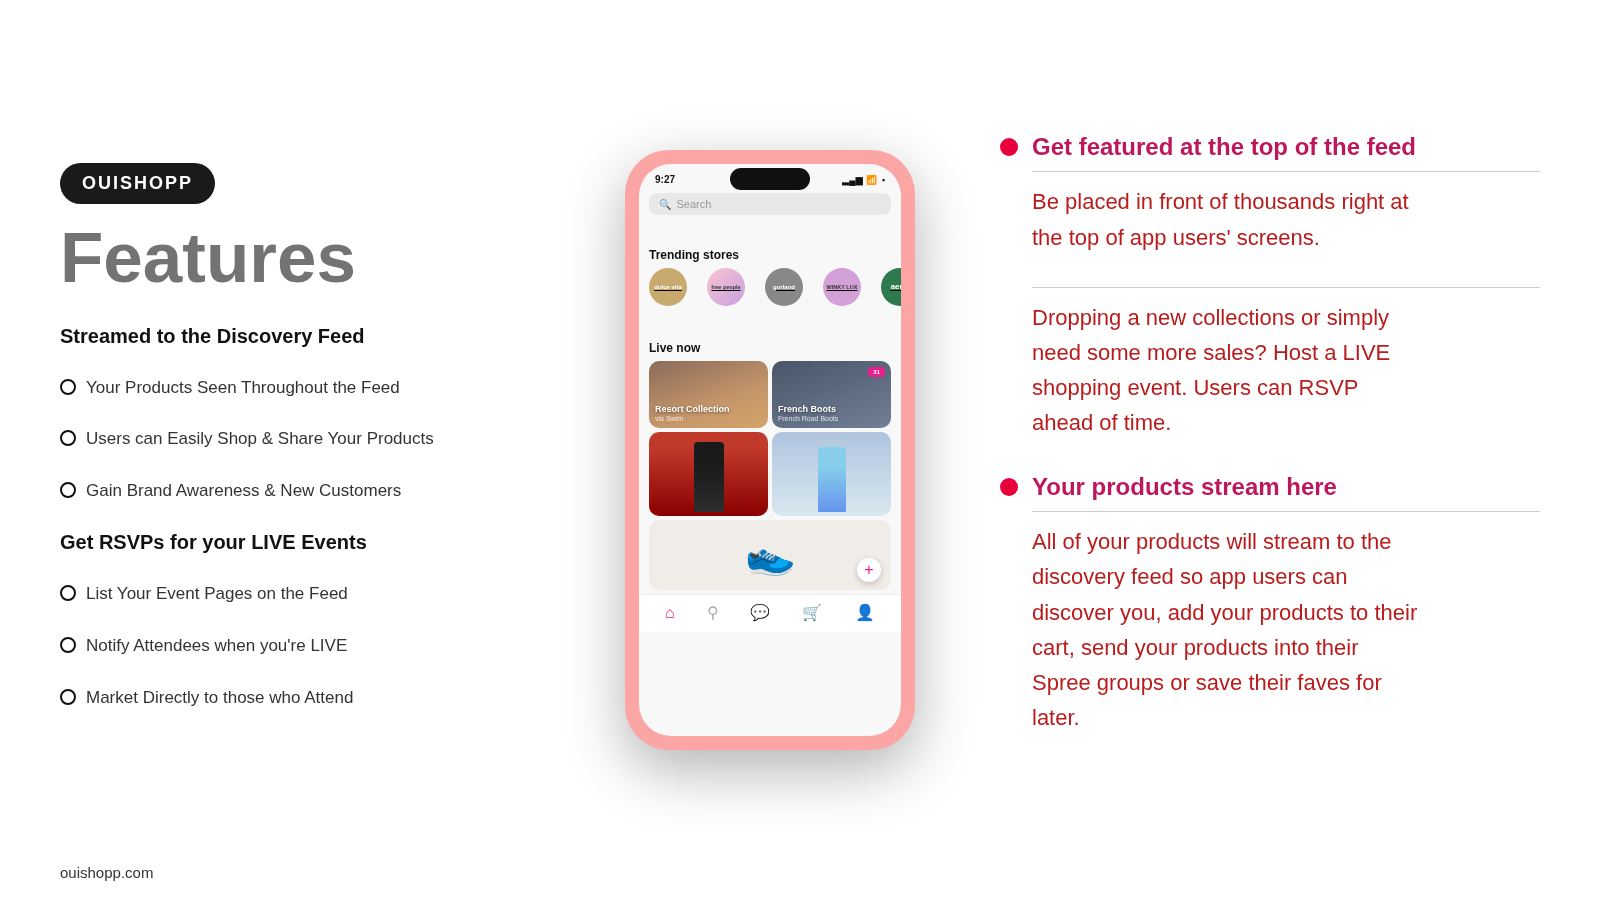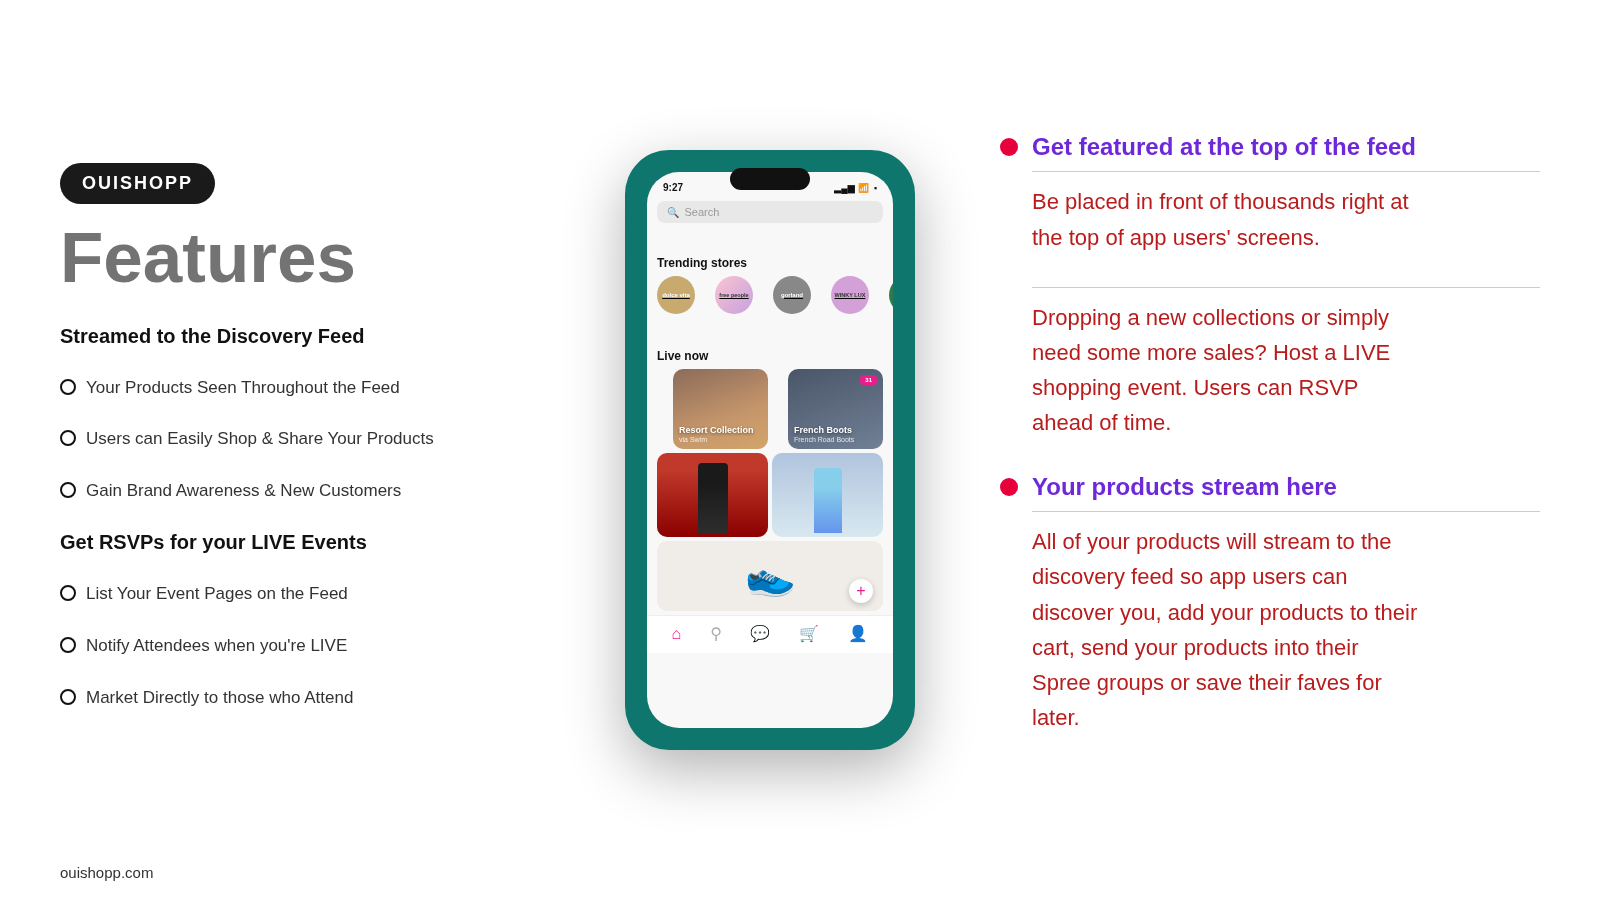--- a/index.html
+++ b/index.html
@@ -86,23 +86,23 @@
       flex: 0 0 auto;
       display: flex;
       justify-content: center;
       align-items: center;
       width: 340px;
     }
 
     .phone {
       width: 290px;
       height: 600px;
-      background: #0f766e;
+      background: #fca5a5;
       border-radius: 44px;
-      padding: 22px;
+      padding: 14px;
       position: relative;
       box-shadow: 0 20px 60px rgba(0,0,0,0.3);
     }
 
     .phone-notch {
       position: absolute;
       top: 18px;
       left: 50%;
       transform: translateX(-50%);
       width: 80px;
@@ -191,22 +191,21 @@
       display: grid;
       grid-template-columns: 1fr 1fr;
       gap: 4px;
       padding: 0 10px 4px;
     }
 
     .live-card {
       border-radius: 10px;
       overflow: hidden;
       position: relative;
-      height: 80px;
-      margin-left: 16px;
+      height: 67px;
     }
 
     .live-card-bg {
       width: 100%;
       height: 100%;
       display: flex;
       align-items: flex-end;
       padding: 6px;
     }
 
@@ -304,21 +303,21 @@
       width: 18px;
       height: 18px;
       background: #e8003d;
       border-radius: 50%;
       flex-shrink: 0;
     }
 
     .feature-title {
       font-size: 24px;
       font-weight: 900;
-      color: #6d28d9;
+      color: #be185d;
       line-height: 1.2;
     }
 
     .feature-divider {
       height: 1px;
       background: #cccccc;
       margin: 0 0 12px 32px;
     }
 
     .feature-desc {

